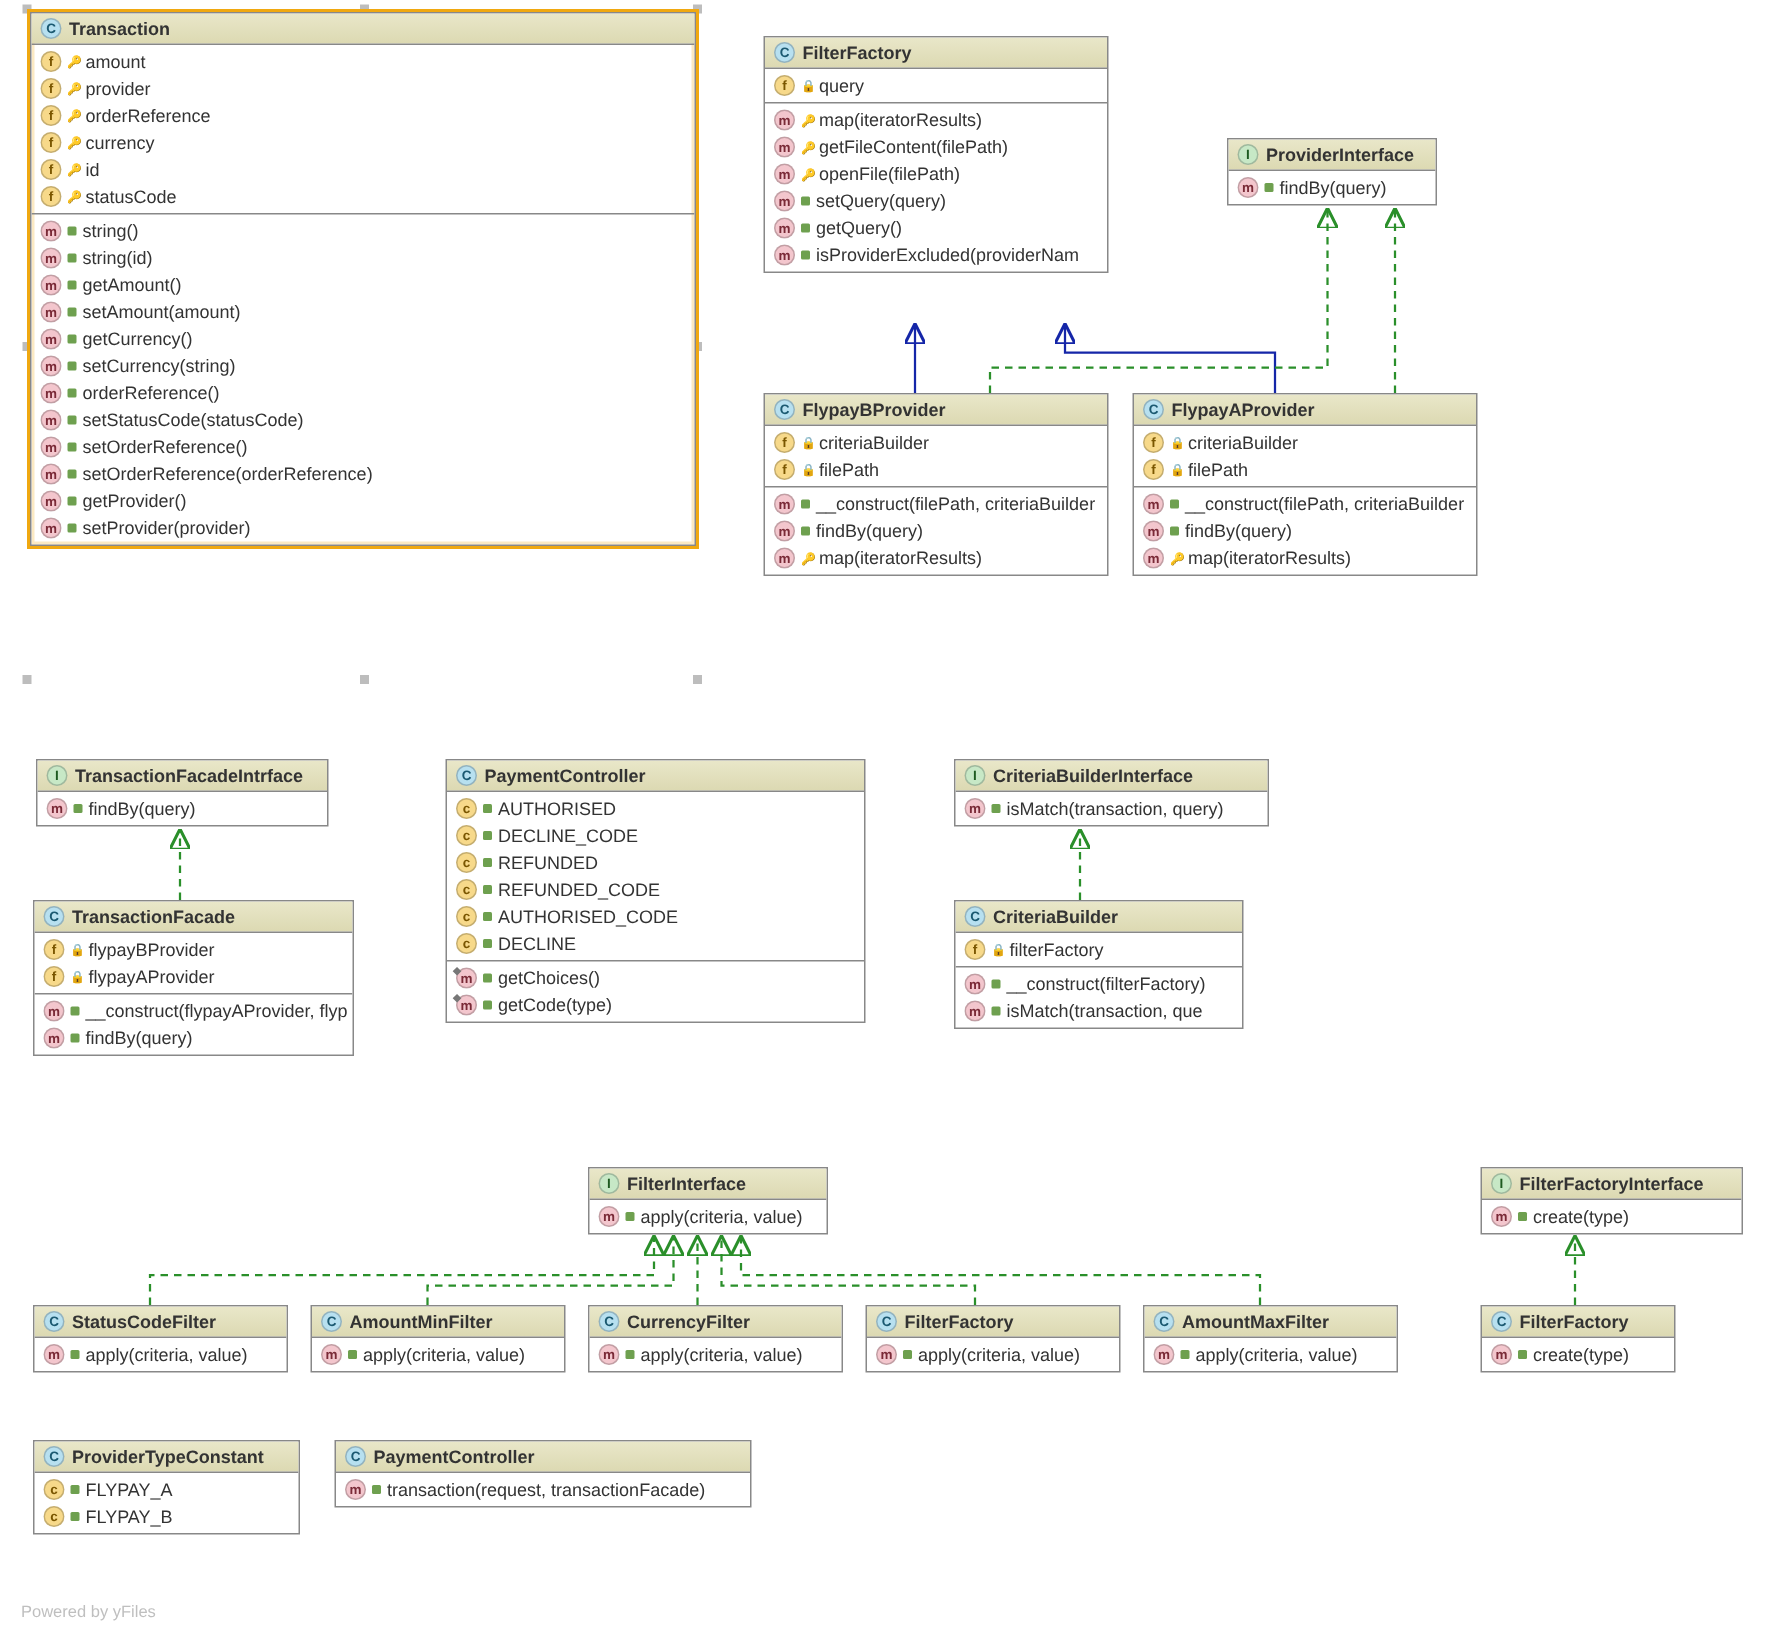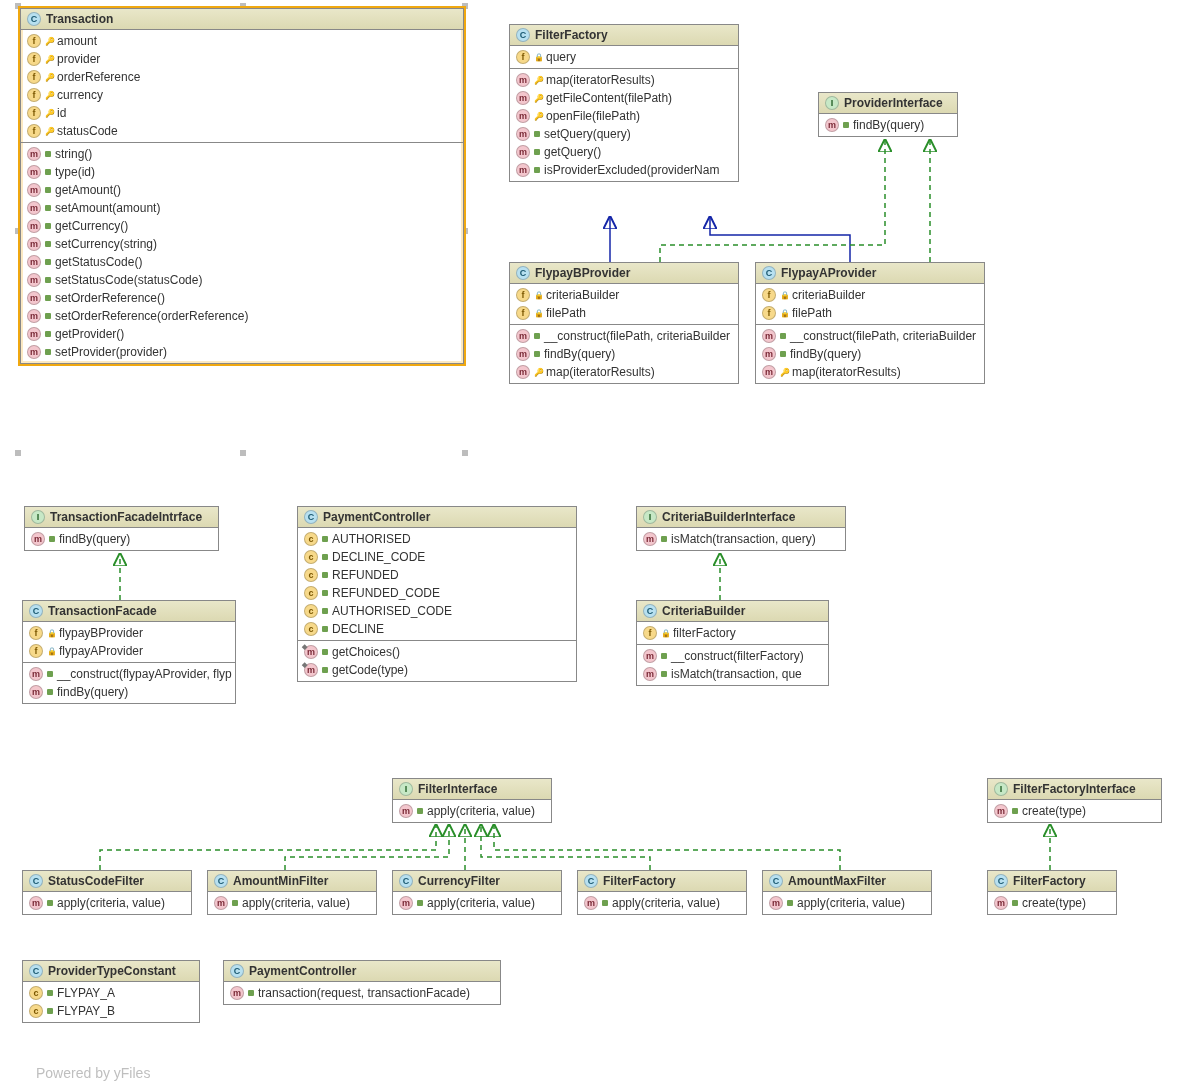--- a/index.html
+++ b/index.html
@@ -93,23 +93,22 @@
   }
   .selection-handle {
     position: absolute;
     width: 6px; height: 6px;
     background: #bdbdbd;
   }
   .footer-text {
     position: absolute;
     left: 14px;
     bottom: 4px;
-    font-size: 14px;
+    font-size: 11px;
     color: #bfbfbf;
-    margin-left: 22px;
   }
 </style>
 </head>
 <body>
 
 <div class="canvas">
 
 <svg class="connectors">
   <defs>
     <marker id="arrSolidBlue" viewBox="0 0 10 10" refX="9" refY="5" markerWidth="9" markerHeight="9" orient="auto">
@@ -189,21 +188,21 @@
   </div>
   <div class="compartment member-list">
     <div class="member-row">
           <span class="icon icon-m">m</span>
           <span class="green-dot"></span>
           <span>string()</span>
         </div>
     <div class="member-row">
           <span class="icon icon-m">m</span>
           <span class="green-dot"></span>
-          <span>type(id)</span>
+          <span>string(id)</span>
         </div>
     <div class="member-row">
           <span class="icon icon-m">m</span>
           <span class="green-dot"></span>
           <span>getAmount()</span>
         </div>
     <div class="member-row">
           <span class="icon icon-m">m</span>
           <span class="green-dot"></span>
           <span>setAmount(amount)</span>
@@ -214,21 +213,21 @@
           <span>getCurrency()</span>
         </div>
     <div class="member-row">
           <span class="icon icon-m">m</span>
           <span class="green-dot"></span>
           <span>setCurrency(string)</span>
         </div>
     <div class="member-row">
           <span class="icon icon-m">m</span>
           <span class="green-dot"></span>
-          <span>getStatusCode()</span>
+          <span>orderReference()</span>
         </div>
     <div class="member-row">
           <span class="icon icon-m">m</span>
           <span class="green-dot"></span>
           <span>setStatusCode(statusCode)</span>
         </div>
     <div class="member-row">
           <span class="icon icon-m">m</span>
           <span class="green-dot"></span>
           <span>setOrderReference()</span>

